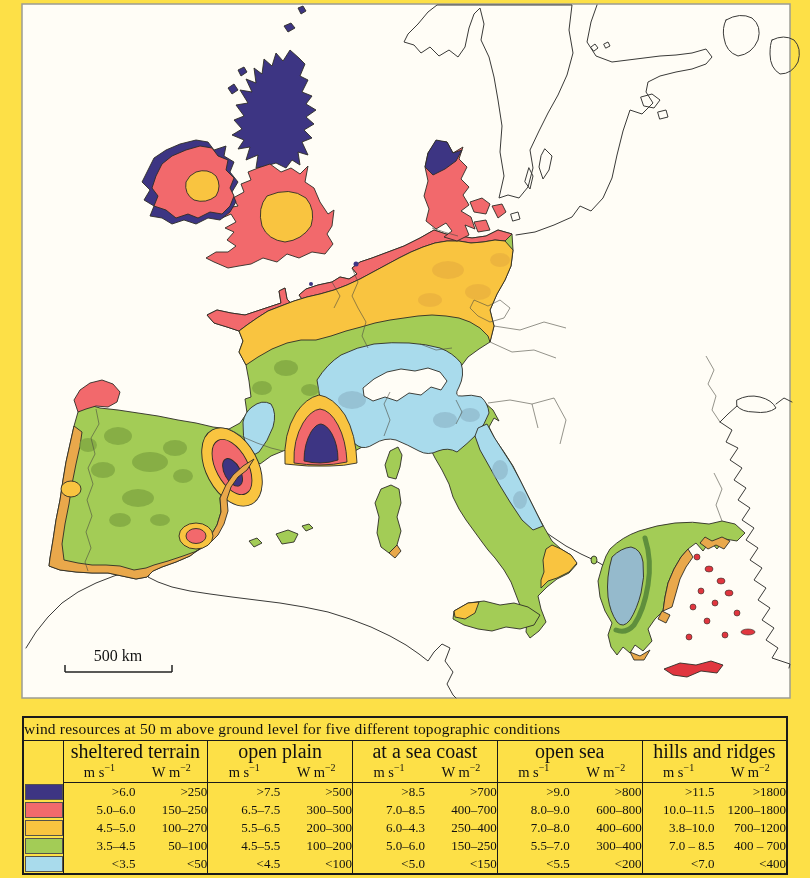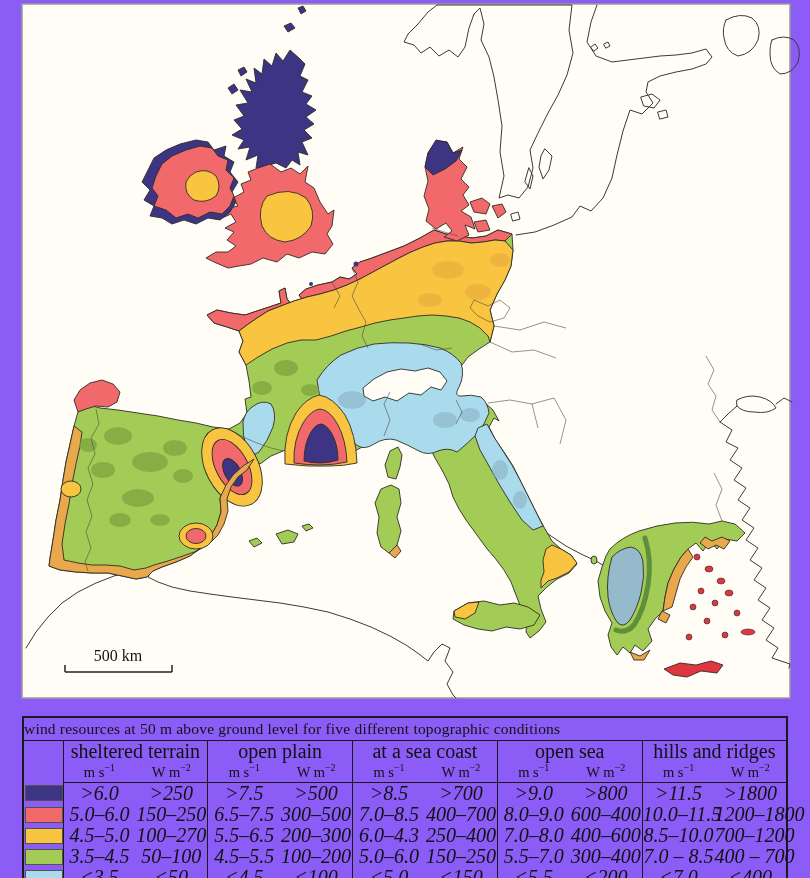--- a/index.html
+++ b/index.html
@@ -1,30 +1,30 @@
 <!DOCTYPE html>
 <html style="--navy: #3d3583; --red: #f2696c; --yellow: #f9c440; --green: #a3cc56; --blue: #a9dbec; --orange: #e9a84b; --darkgreen: #7ea540; --deepgreen: #5f8f3c; --grayblue: #95bacc; --bluedark: #87aec2; --mustard: #e2a83e; --islandred: #e0363f; --mapbg: #fffdf6;"><head>
 <meta charset="utf-8">
 <style>
   html,body{margin:0;padding:0;background:#ffffff;}
-  .stage{position:relative;width:810px;height:878px;background:#8b5cf6;overflow:hidden;
+  .stage{position:relative;width:810px;height:878px;background:#fde047;overflow:hidden;
          font-family:"Liberation Serif","DejaVu Serif",serif;}
   .mapsvg{position:absolute;left:0;top:0;}
   
   .legend{position:absolute;left:22px;top:716px;width:766px;border-collapse:collapse;
           table-layout:fixed;color:#111;}
   .legend td{padding:0;margin:0;line-height:1.05;}
   .legend{border:2px solid #1a1a1a;}
   tr.trow td.title{border-bottom:1.4px solid #1a1a1a;font-size:15.5px;
           height:22px;letter-spacing:.2px;}
   td.gl{border-left:1.3px solid #1a1a1a;}
   tr.ghead td{font-size:20px;text-align:center;height:19px;}
   tr.units td{font-size:14.5px;text-align:center;height:20px;border-bottom:1.4px solid #1a1a1a;}
   tr.units sup{font-size:10px;}
-  tr.vrow td{font-size:20px;text-align:center;height:18px;white-space:nowrap;font-style:italic;}
+  tr.vrow td{font-size:13px;text-align:right;height:18px;white-space:nowrap;}
   td.sw{width:40px;}
   .swatch{width:38px;height:16px;margin:1px 1px;border:1px solid #55524a;box-sizing:border-box;}
   
   .coast{fill:none;stroke:#3a3a38;stroke-width:1;stroke-linejoin:round;stroke-linecap:round;}
   .landw{fill:#fffdf6;stroke:#3a3a38;stroke-width:1;stroke-linejoin:round;}
   .reg{stroke:#2e2c26;stroke-width:0.9;stroke-linejoin:round;}
   .bord{fill:none;stroke:#4a4a40;stroke-width:0.7;opacity:.85;stroke-linejoin:round;}
 </style>
 </head>
 <body>
@@ -232,37 +232,37 @@
     <td class="sw">
             <div class="swatch" style="background: rgb(242, 105, 108);"></div>
           </td>
     <td class="gl">5.0–6.0</td>
     <td>150–250</td>
     <td class="gl">6.5–7.5</td>
     <td>300–500</td>
     <td class="gl">7.0–8.5</td>
     <td>400–700</td>
     <td class="gl">8.0–9.0</td>
-    <td>600–400</td>
+    <td>600–800</td>
     <td class="gl">10.0–11.5</td>
     <td>1200–1800</td>
   </tr>
   <tr class="vrow">
     <td class="sw">
             <div class="swatch" style="background: rgb(249, 196, 64);"></div>
           </td>
     <td class="gl">4.5–5.0</td>
     <td>100–270</td>
     <td class="gl">5.5–6.5</td>
     <td>200–300</td>
     <td class="gl">6.0–4.3</td>
     <td>250–400</td>
     <td class="gl">7.0–8.0</td>
     <td>400–600</td>
-    <td class="gl">8.5–10.0</td>
+    <td class="gl">3.8–10.0</td>
     <td>700–1200</td>
   </tr>
   <tr class="vrow">
     <td class="sw">
             <div class="swatch" style="background: rgb(163, 204, 86);"></div>
           </td>
     <td class="gl">3.5–4.5</td>
     <td>50–100</td>
     <td class="gl">4.5–5.5</td>
     <td>100–200</td>

